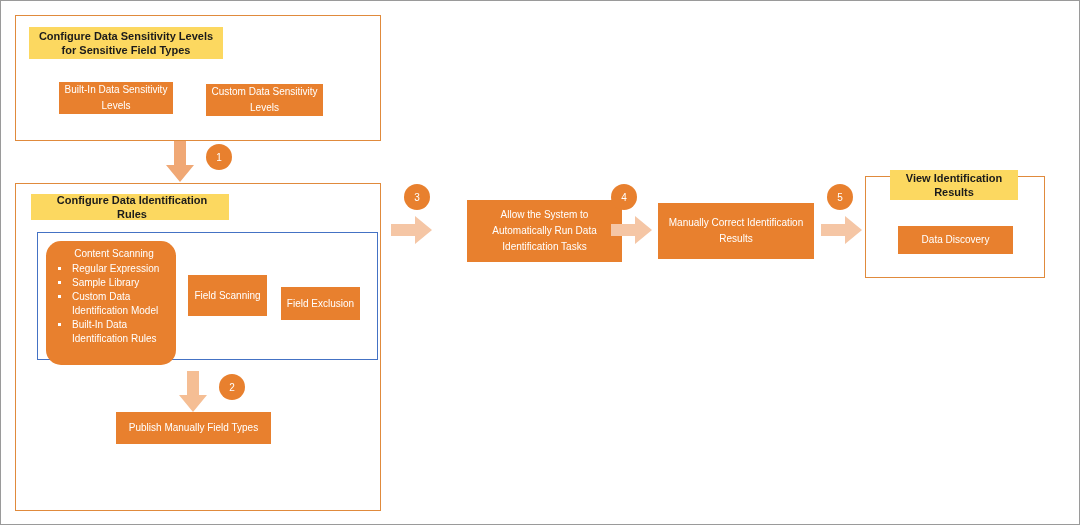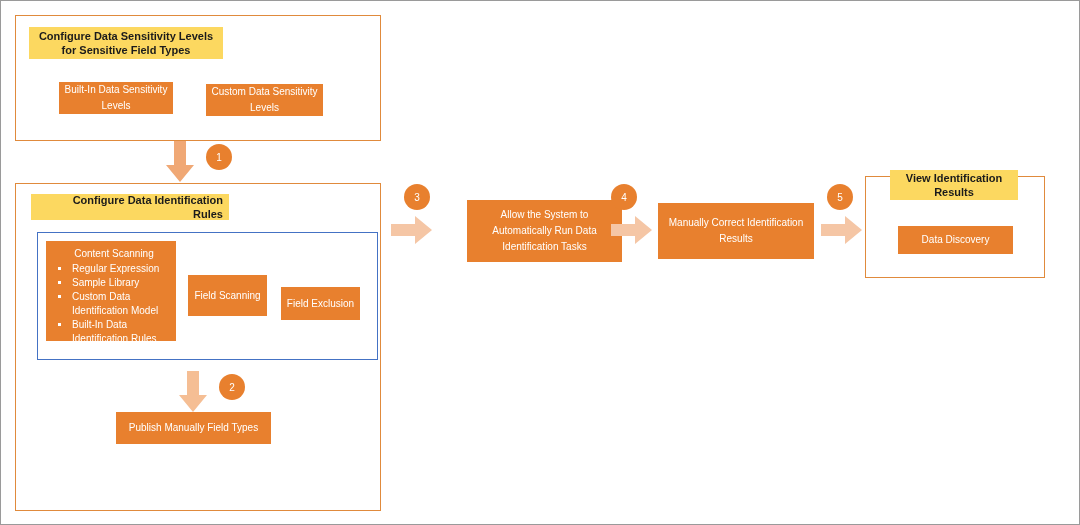--- a/index.html
+++ b/index.html
@@ -137,25 +137,25 @@
   <div class="arrow-down" style="left:164px; top:140px;">
     <svg width="30" height="42" viewBox="0 0 30 42" xmlns="http://www.w3.org/2000/svg">
       <polygon points="9,0 21,0 21,24 29,24 15,41 1,24 9,24" fill="#F0A875"></polygon>
     </svg>
   </div>
   <div class="step-circle" style="left:205px; top:143px;">1</div>
 
   <div class="panel" style="left:14px; top:182px; width:366px; height:328px;">
   </div>
 
-  <div class="title-chip" style="left:30px; top:193px; width:198px; height:26px; justify-content:flex-start; text-align:right; padding-left:10px;">Configure Data  Identification Rules</div>
+  <div class="title-chip" style="left:30px; top:193px; width:198px; height:26px; justify-content:flex-start; text-align:center; padding-left:10px;">Configure Data  Identification Rules</div>
 
   <div class="blue-frame" style="left:36px; top:231px; width:341px; height:128px;"></div>
 
-  <div class="content-card" style="left:45px; top:240px; width:130px; height:100px;">
+  <div class="content-card" style="left:45px; top:240px; width:130px; height:124px;border-radius:15px;">
     <div class="card-head">Content Scanning</div>
     <ul>
       <li>
         <span class="bullet"></span>
         <span>Regular Expression</span>
       </li>
       <li>
         <span class="bullet"></span>
         <span>Sample Library</span>
       </li>

